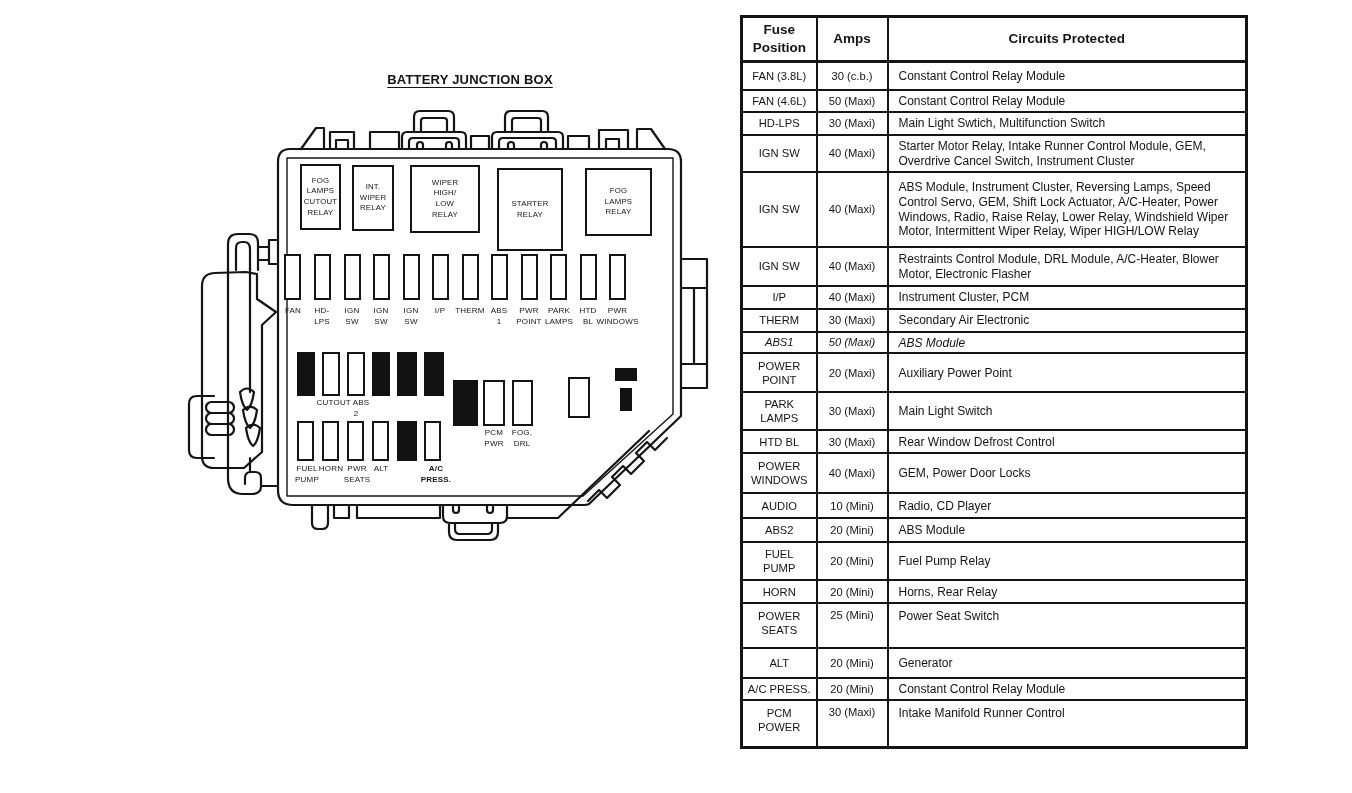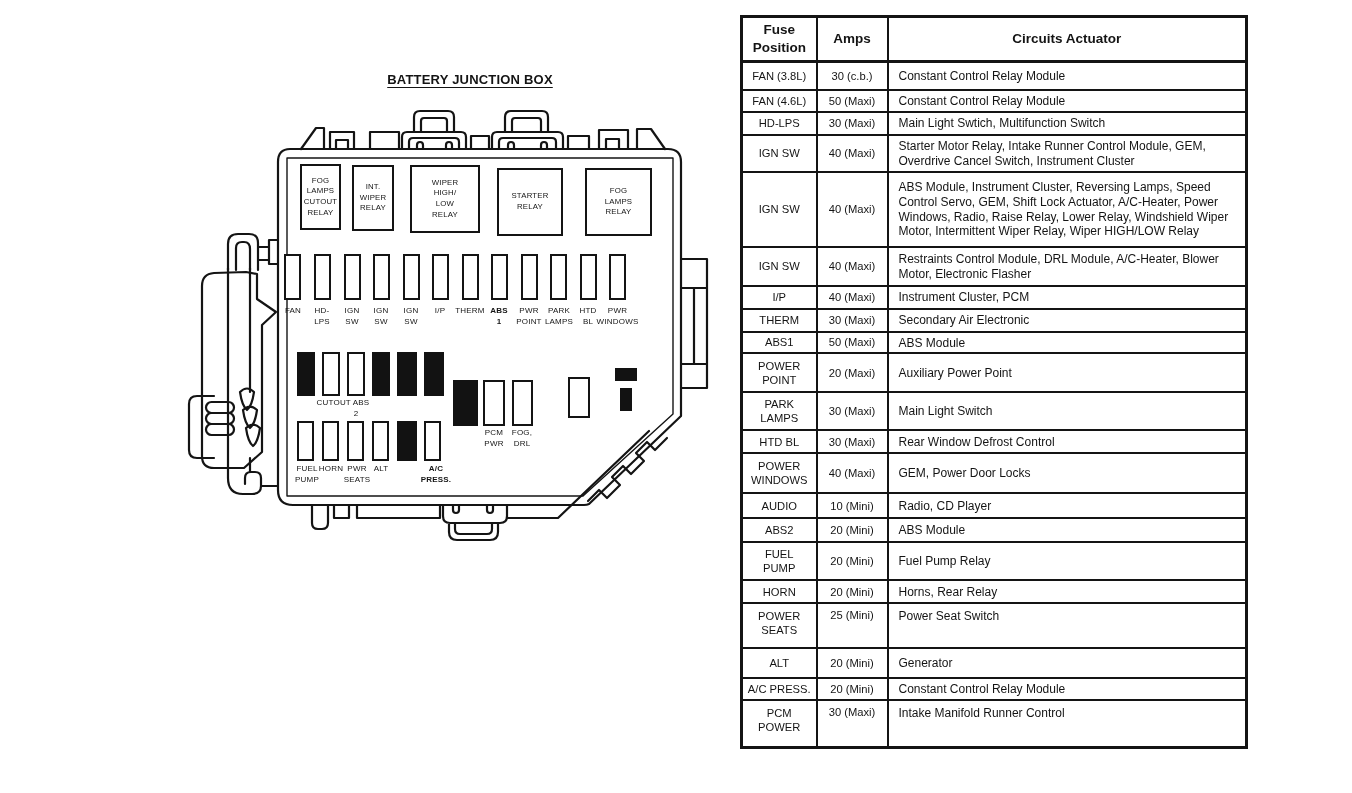--- a/index.html
+++ b/index.html
@@ -119,21 +119,21 @@
 LAMPS
 CUTOUT
 RELAY</div>
     <div class="relay" style="left:352px;top:165px;width:42px;height:66px;">INT.
 WIPER
 RELAY</div>
     <div class="relay" style="left:410px;top:165px;width:70px;height:68px;">WIPER
 HIGH/
 LOW
 RELAY</div>
-    <div class="relay" style="left:497px;top:168px;width:66px;height:68px;">STARTER
+    <div class="relay" style="left:497px;top:168px;width:66px;height:83px;">STARTER
 RELAY</div>
     <div class="relay" style="left:585px;top:168px;width:67px;height:68px;">FOG
 LAMPS
 RELAY</div>
 
     <i class="fu" style="left:284px;top:254px;width:17px;height:46px;"></i>
     <i class="fu" style="left:314px;top:254px;width:17px;height:46px;"></i>
     <i class="fu" style="left:344px;top:254px;width:17px;height:46px;"></i>
     <i class="fu" style="left:373px;top:254px;width:17px;height:46px;"></i>
     <i class="fu" style="left:403px;top:254px;width:17px;height:46px;"></i>
@@ -149,21 +149,21 @@
     <b class="fl" style="left:305px;top:306px;width:34px;font-weight:400;">HD-
 LPS</b>
     <b class="fl" style="left:335px;top:306px;width:34px;font-weight:400;">IGN
 SW</b>
     <b class="fl" style="left:364px;top:306px;width:34px;font-weight:400;">IGN
 SW</b>
     <b class="fl" style="left:394px;top:306px;width:34px;font-weight:400;">IGN
 SW</b>
     <b class="fl" style="left:423px;top:306px;width:34px;font-weight:400;">I/P</b>
     <b class="fl" style="left:450px;top:306px;width:40px;font-weight:400;">THERM</b>
-    <b class="fl" style="left:482px;top:306px;width:34px;font-weight:700;">ABS
+    <b class="fl" style="left:482px;top:306px;width:34px;font-weight:400;">ABS
 1</b>
     <b class="fl" style="left:512px;top:306px;width:34px;font-weight:400;">PWR
 POINT</b>
     <b class="fl" style="left:541px;top:306px;width:36px;font-weight:400;">PARK
 LAMPS</b>
     <b class="fl" style="left:571px;top:306px;width:34px;font-weight:400;">HTD
 BL</b>
     <b class="fl" style="left:590px;top:306px;width:55px;font-weight:400;">PWR
 WINDOWS</b>
 
@@ -206,21 +206,21 @@
     <colgroup>
         <col style="width:75px">
         <col style="width:71px">
         <col>
       </colgroup>
     <tbody>
         <tr style="height:45px;">
       <th>Fuse
 Position</th>
       <th>Amps</th>
-      <th>Circuits Actuator</th>
+      <th>Circuits Protected</th>
     </tr>
     <tr style="height:28px;">
           <td class="pos">FAN (3.8L)</td>
           <td class="amp">30 (c.b.)</td>
           <td class="cir">Constant Control Relay Module</td>
         </tr>
     <tr style="height:22px;">
           <td class="pos">FAN (4.6L)</td>
           <td class="amp">50 (Maxi)</td>
           <td class="cir">Constant Control Relay Module</td>
@@ -248,21 +248,21 @@
     <tr style="height:23px;">
           <td class="pos">I/P</td>
           <td class="amp">40 (Maxi)</td>
           <td class="cir">Instrument Cluster, PCM</td>
         </tr>
     <tr style="height:23px;">
           <td class="pos">THERM</td>
           <td class="amp">30 (Maxi)</td>
           <td class="cir">Secondary Air Electronic</td>
         </tr>
-    <tr style="height:14px;">
+    <tr style="height:14px;font-style:italic;">
           <td class="pos">ABS1</td>
           <td class="amp">50 (Maxi)</td>
           <td class="cir">ABS Module</td>
         </tr>
     <tr style="height:39px;">
           <td class="pos">POWER
 POINT</td>
           <td class="amp">20 (Maxi)</td>
           <td class="cir">Auxiliary Power Point</td>
         </tr>

